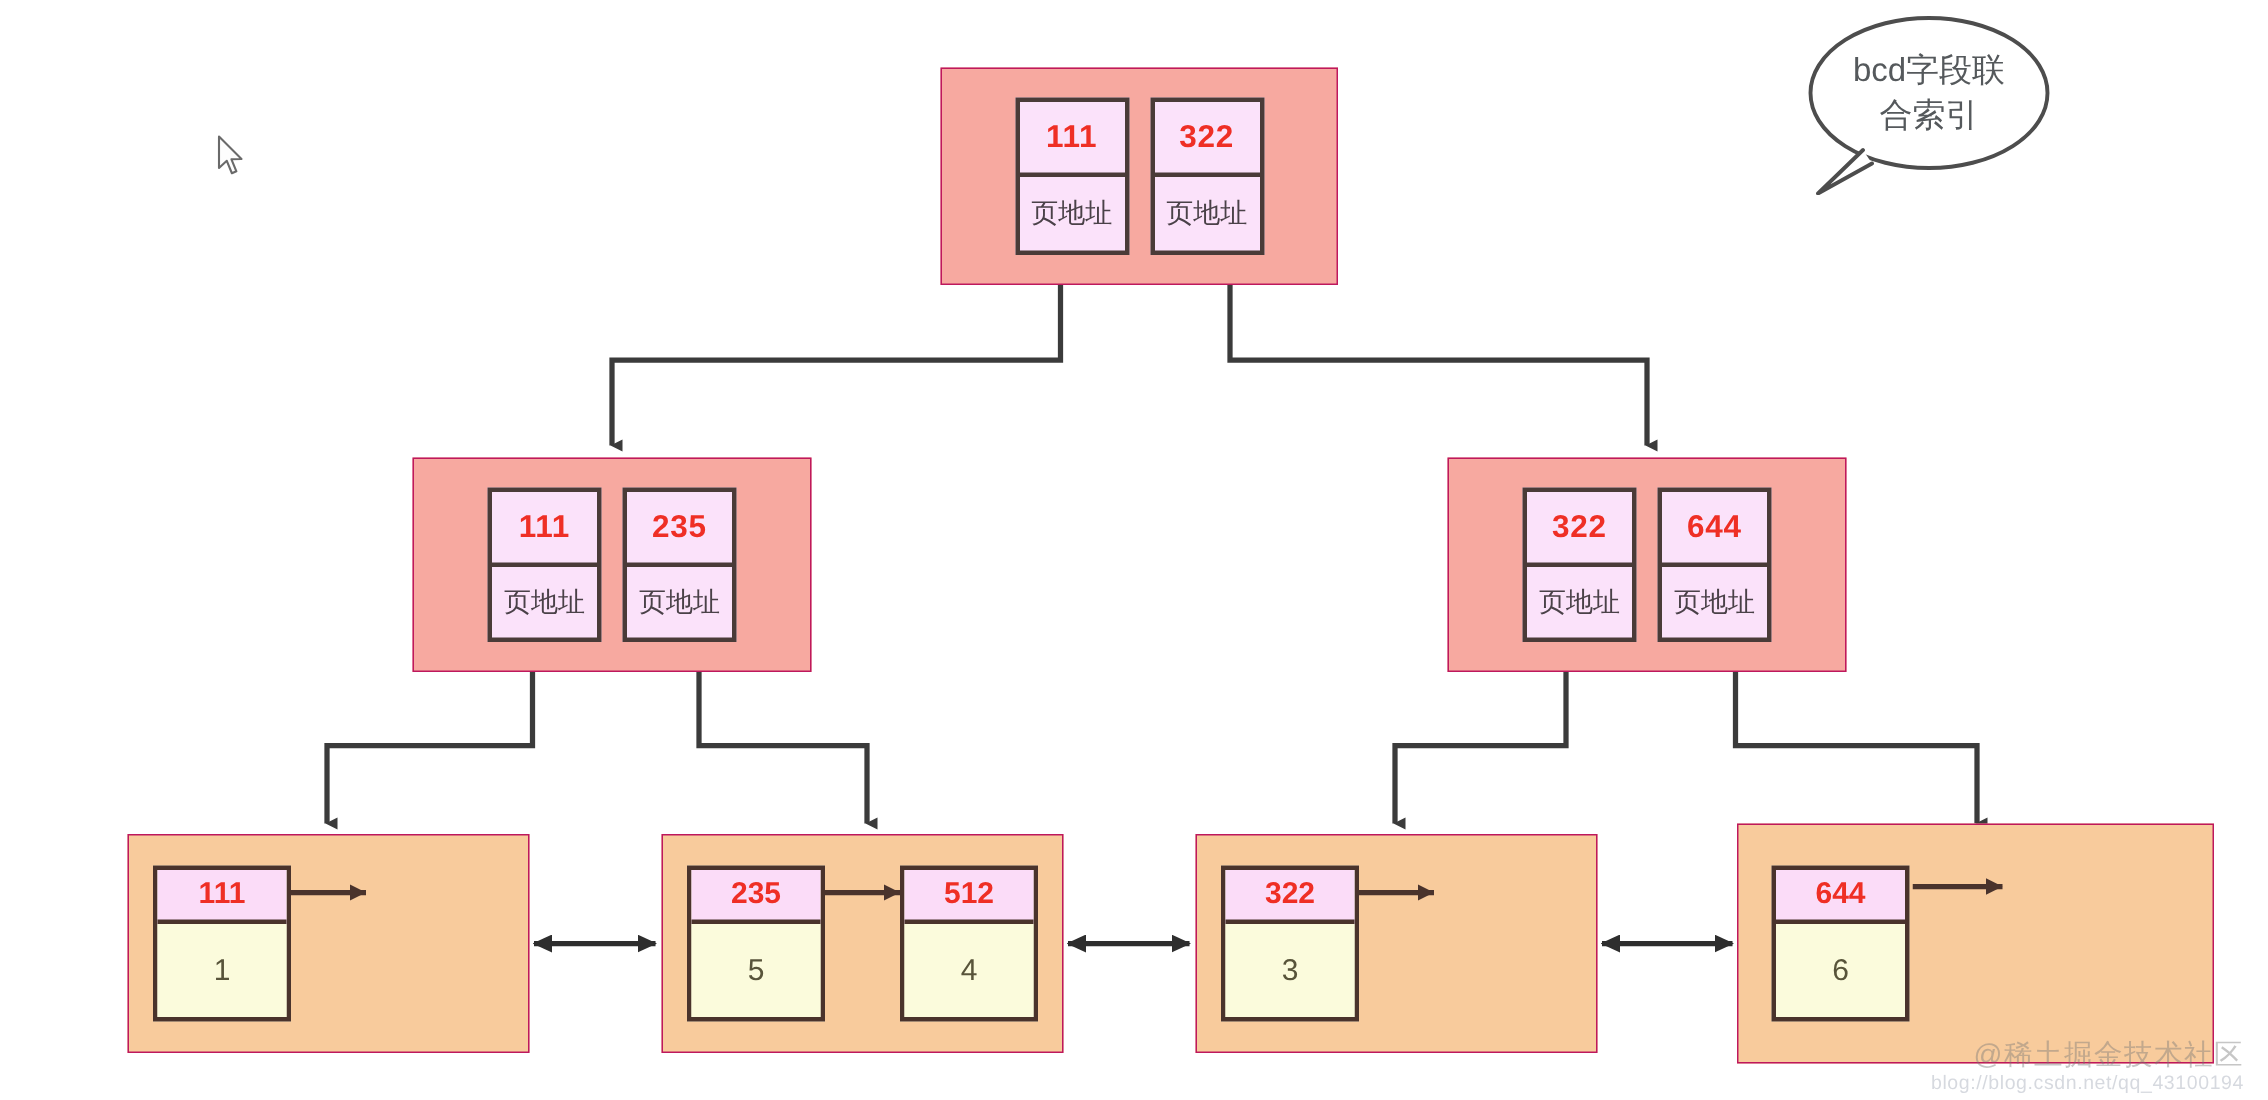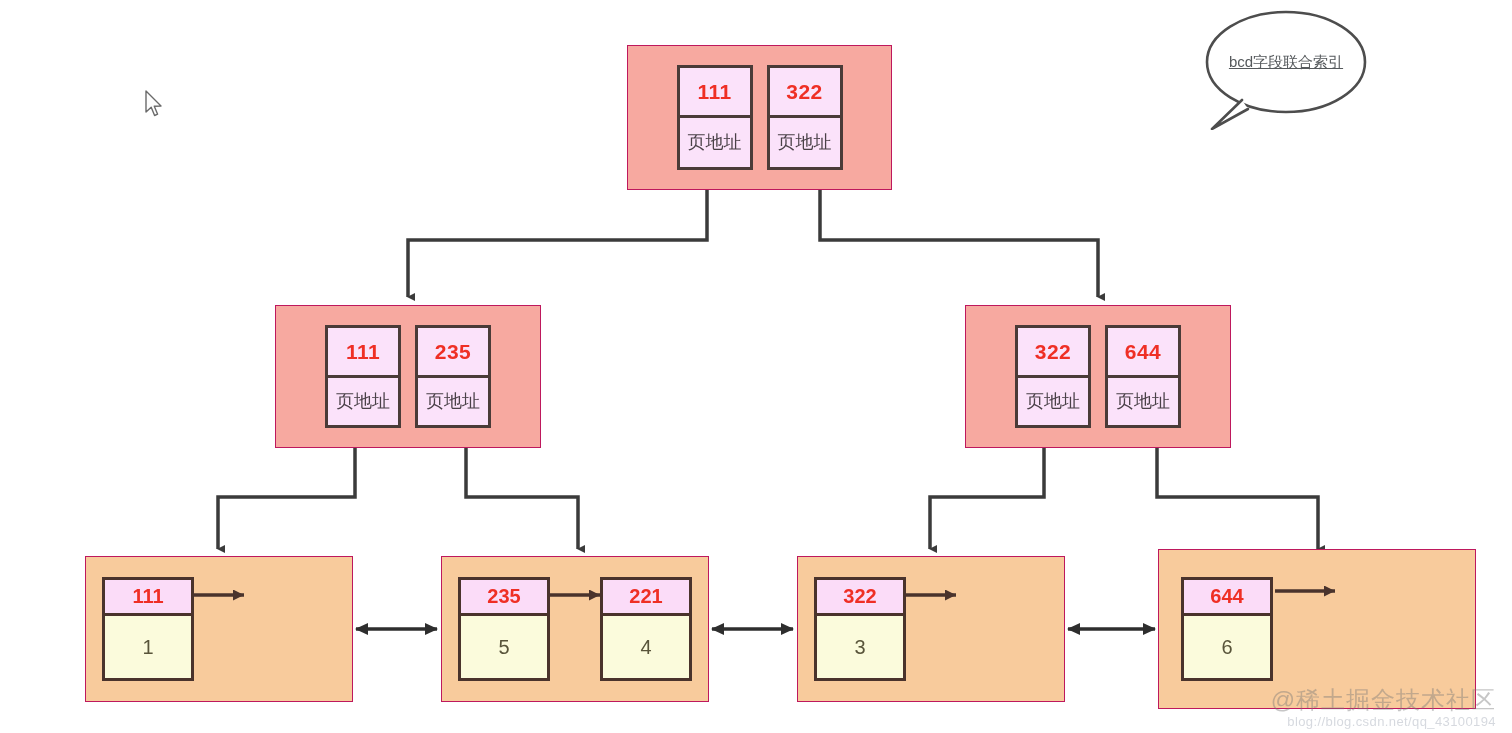--- a/index.html
+++ b/index.html
@@ -145,39 +145,38 @@
   #callout .bubble-text {
     position: absolute;
     left: 0;
     top: 0;
     width: 164px;
     height: 108px;
     display: flex;
     align-items: center;
     justify-content: center;
     text-align: center;
-    font-size: 15px;
+    font-size: 22px;
     color: #55595c;
     line-height: 1.35;
     padding: 0 22px;
     box-sizing: border-box;
-    text-decoration: underline;
   }
 
   
   #watermark {
     position: absolute;
     right: 16px;
     bottom: 4px;
     z-index: 5;
     text-align: right;
     pointer-events: none;
   }
   #watermark .wm-main {
-    font-size: 24px;
+    font-size: 19px;
     color: rgba(120, 120, 120, .42);
     letter-spacing: 1px;
   }
   #watermark .wm-url {
     font-size: 13px;
     color: rgba(120, 130, 150, .30);
     letter-spacing: .4px;
     margin-top: -2px;
   }
   
@@ -281,21 +280,21 @@
       </div>
       <svg class="leaf-arrow" viewBox="0 0 62 12">
         <defs>
           <marker id="rec-arrow-2" markerWidth="12" markerHeight="11" refX="11" refY="5.5" orient="auto" markerUnits="userSpaceOnUse">
             <path d="M0,0 L11,5.5 L0,11 Z" fill="#4a332c"></path>
           </marker>
         </defs>
         <line x1="0" y1="6" x2="50" y2="6" stroke="#4a332c" stroke-width="3.5" marker-end="url(#rec-arrow-2)"></line>
       </svg>
       <div class="lcell">
-        <div class="lcell-key">221</div>
+        <div class="lcell-key">512</div>
         <div class="lcell-val">4</div>
       </div>
     </div>
   </div>
 
   <div class="node leaf" id="leaf-3" style="left:797px; top:556px; width:268px; height:146px;">
     <div class="leaf-inner">
       <div class="lcell">
         <div class="lcell-key">322</div>
         <div class="lcell-val">3</div>

